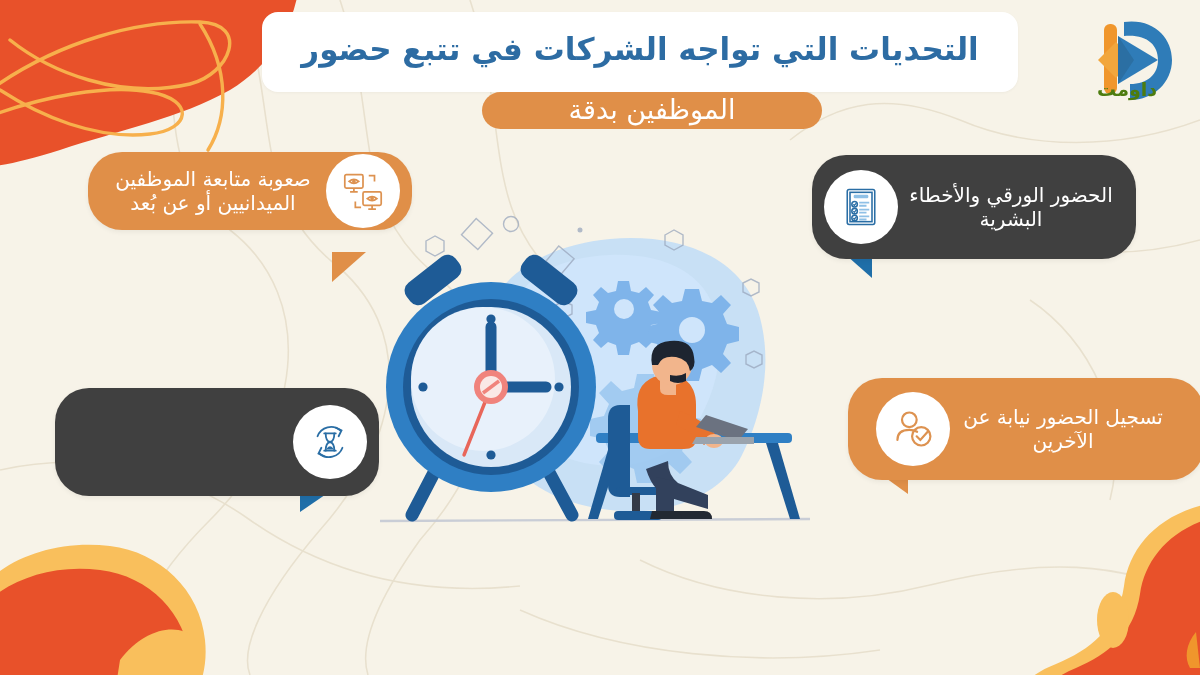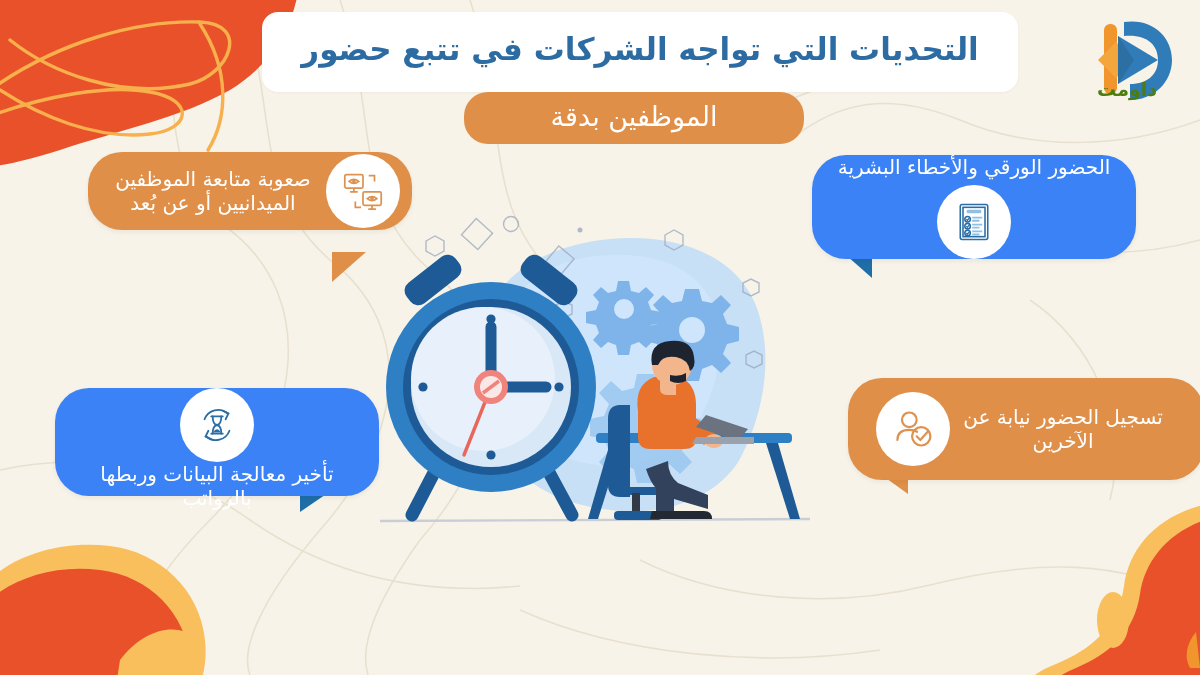--- a/index.html
+++ b/index.html
@@ -23,21 +23,21 @@
     background:#ffffff;border-radius:16px;
     display:flex;align-items:center;justify-content:center;
     box-shadow:0 1px 3px rgba(0,0,0,.04);
     z-index:6;
   }
   .title-banner .txt{
     color:#2d6ca3;font-weight:bold;font-size:31px;line-height:1.15;
     letter-spacing:0px;white-space:nowrap;padding-bottom:4px;
   }
   .sub-banner{
-    position:absolute;left:464px;top:92px;width:340px;height:52px;
+    position:absolute;left:482px;top:92px;width:340px;height:37px;
     background:#e08f48;border-radius:24px;
     display:flex;align-items:center;justify-content:center;
     z-index:7;
   }
   .sub-banner .txt{
     color:#ffffff;font-size:27px;line-height:1;white-space:nowrap;padding-bottom:3px;
   }
 
   
   .logo{position:absolute;right:18px;top:8px;width:110px;height:110px;z-index:8;}
@@ -46,21 +46,21 @@
     color:#4d7c0f;font-size:19px;font-weight:bold;letter-spacing:1px;
   }
 
   
   .bubble{
     position:absolute;display:flex;align-items:center;
     border-radius:34px;z-index:5;
     box-shadow:0 2px 5px rgba(0,0,0,.06);
   }
   .bubble.orange{background:#e08f48;}
-  .bubble.blue{background:#3b82f6;flex-direction:column;}
+  .bubble.blue{background:#404040;}
   .bubble .badge{
     flex:0 0 auto;width:74px;height:74px;border-radius:50%;
     background:#ffffff;display:flex;align-items:center;justify-content:center;
   }
   .bubble .label{
     flex:1 1 auto;color:#ffffff;font-size:20px;line-height:1.22;
     text-align:center;padding:0 10px;
   }
   
   .tail{position:absolute;width:0;height:0;z-index:4;}
@@ -298,21 +298,20 @@
         <path d="M11 18 A15 15 0 0 1 35 12"></path>
         <path d="M30 9 l6 3 l-3 6"></path>
         <path d="M37 30 A15 15 0 0 1 13 36"></path>
         <path d="M18 39 l-6 -3 l3 -6"></path>
         <path d="M18 15 h12 M18 33 h12"></path>
         <path d="M19.5 15 q0,8 4.5,9 q4.5,-1 4.5,-9"></path>
         <path d="M19.5 33 q0,-8 4.5,-9 q4.5,1 4.5,9"></path>
         <path d="M21.5 31 q2.5,-3 5,0 Z" fill="#2a6ea5"></path>
       </svg>
     </div>
-    <div class="label">تأخير معالجة البيانات وربطها بالرواتب</div>
   </div>
 
   <div class="tail" id="tail-proxy"></div>
   <div class="bubble orange" id="bubble-proxy">
     <div class="label">تسجيل الحضور نيابة عن الآخرين</div>
     <div class="badge">
       <svg viewBox="0 0 48 48" width="44" height="44" xmlns="http://www.w3.org/2000/svg" fill="none" stroke="#dd9250" stroke-width="2.4" stroke-linecap="round">
         <circle cx="20" cy="14" r="8"></circle>
         <path d="M7 36 q0,-11 13,-11 q5,0 8.5,2"></path>
         <circle cx="33" cy="32" r="10"></circle>

